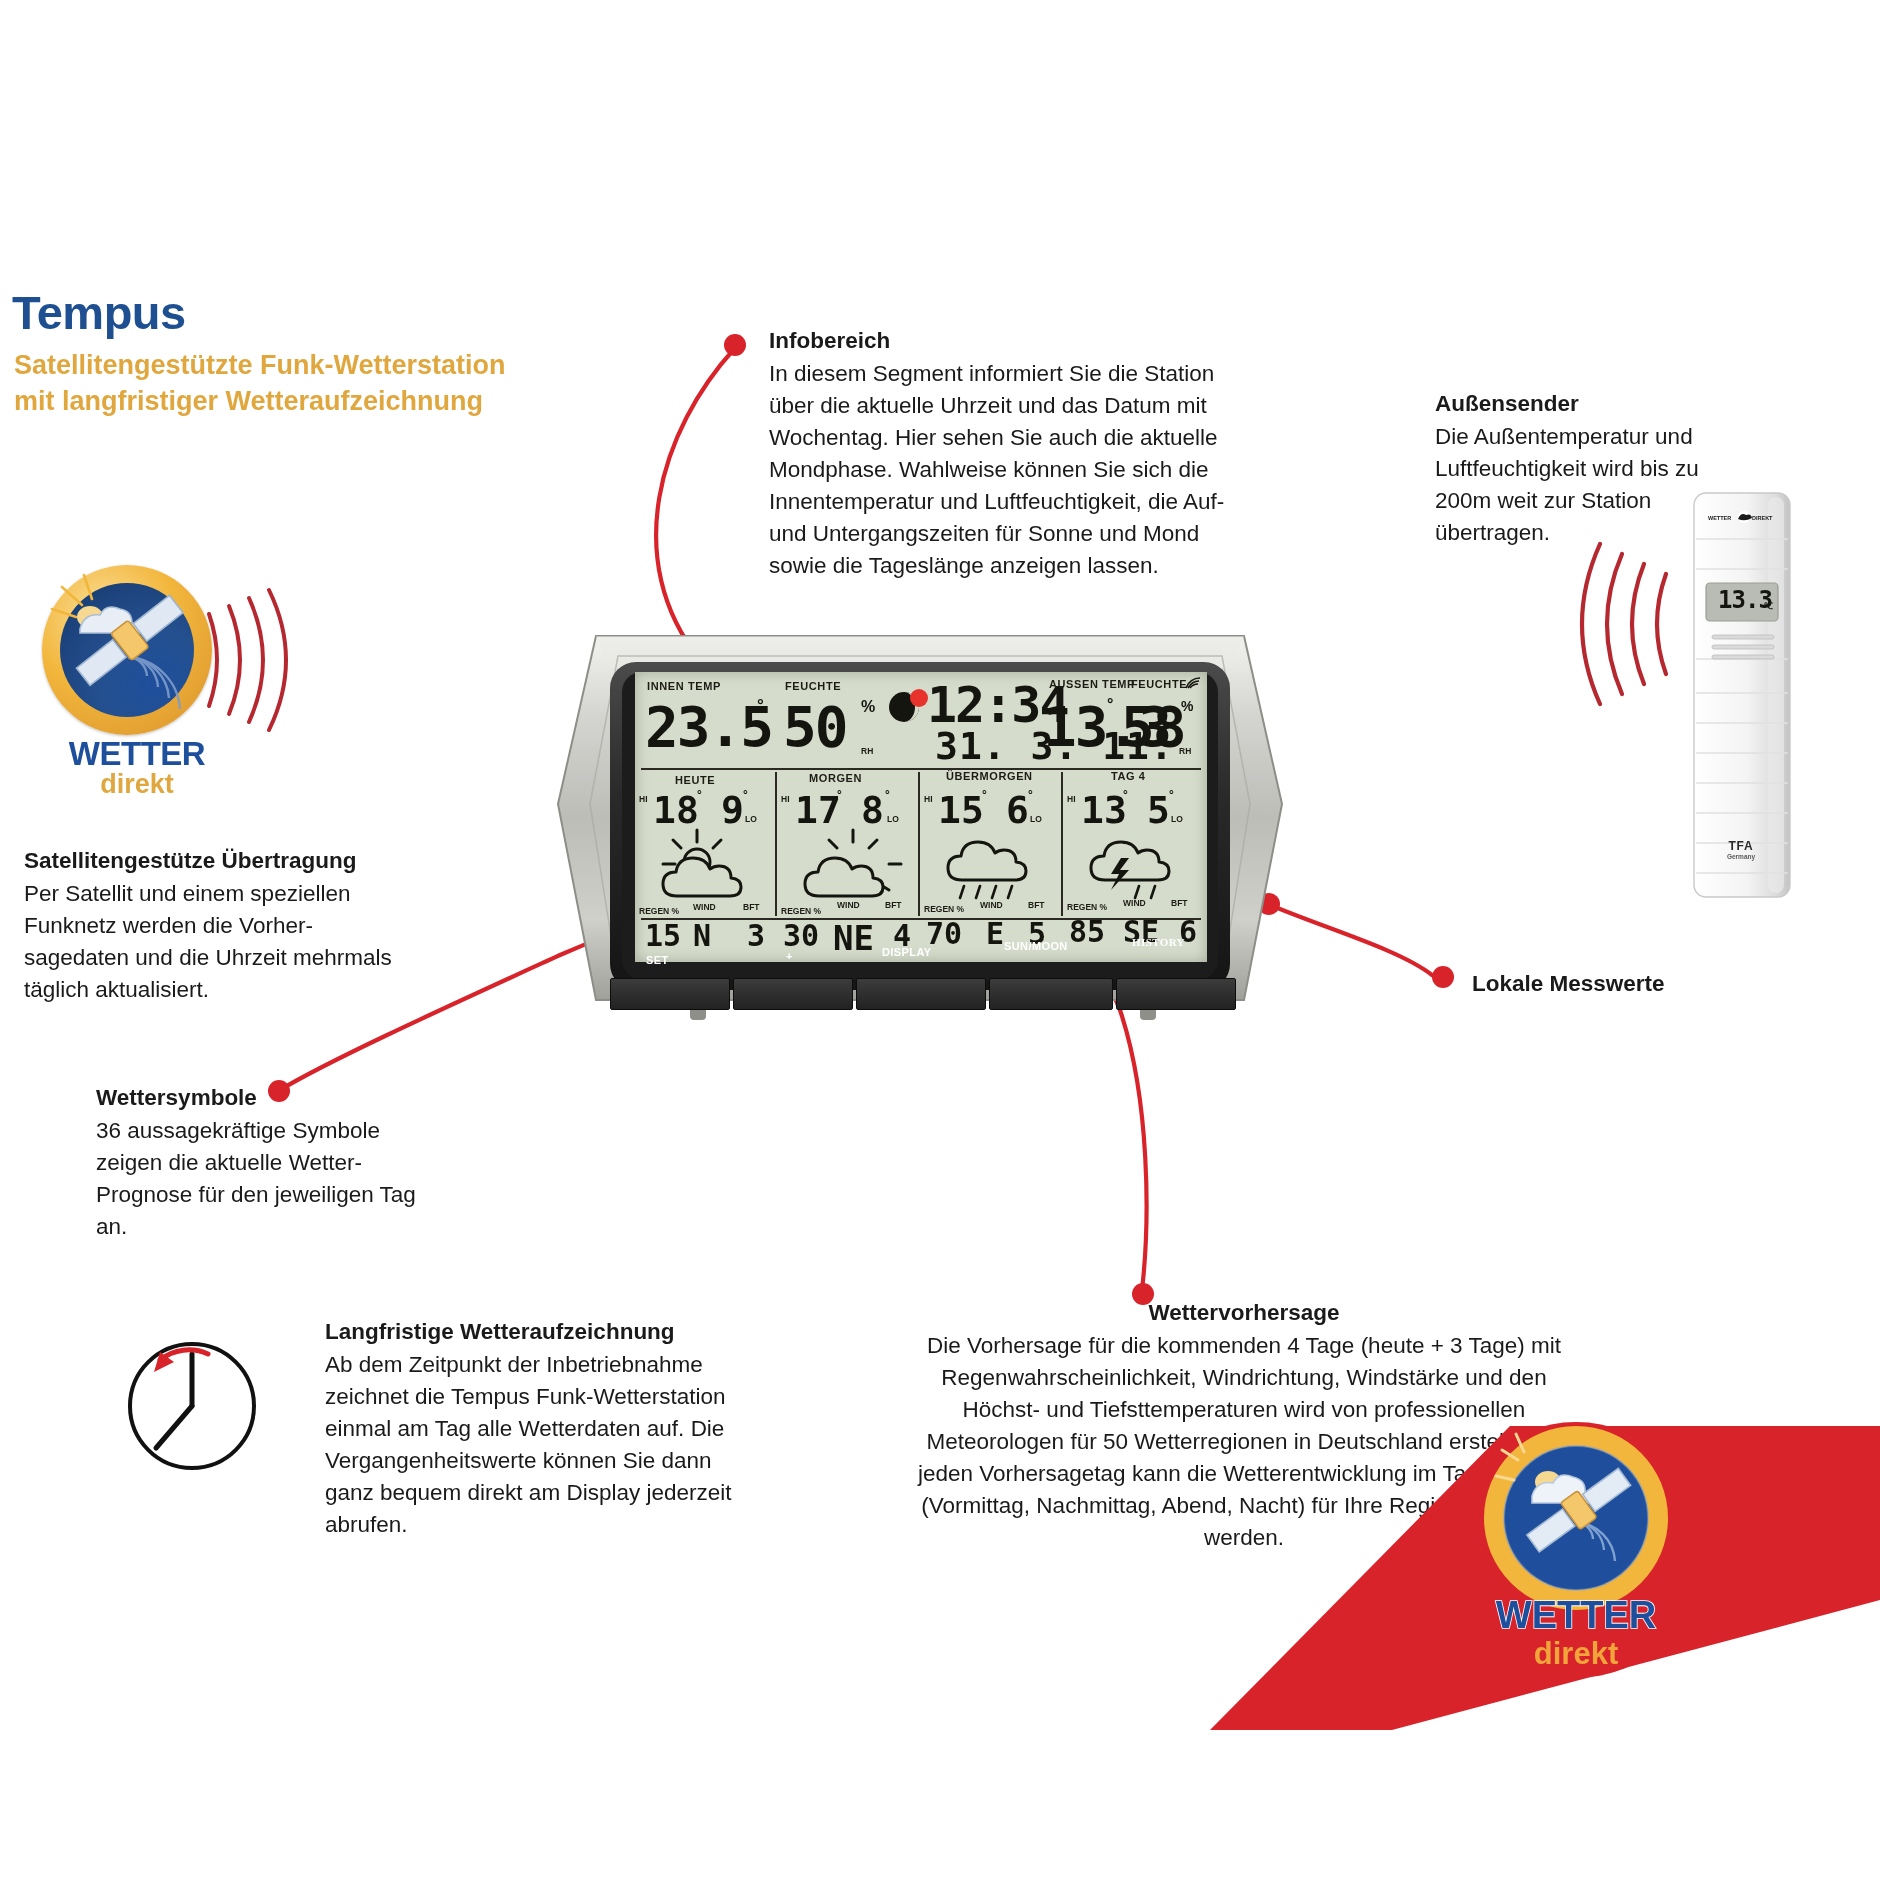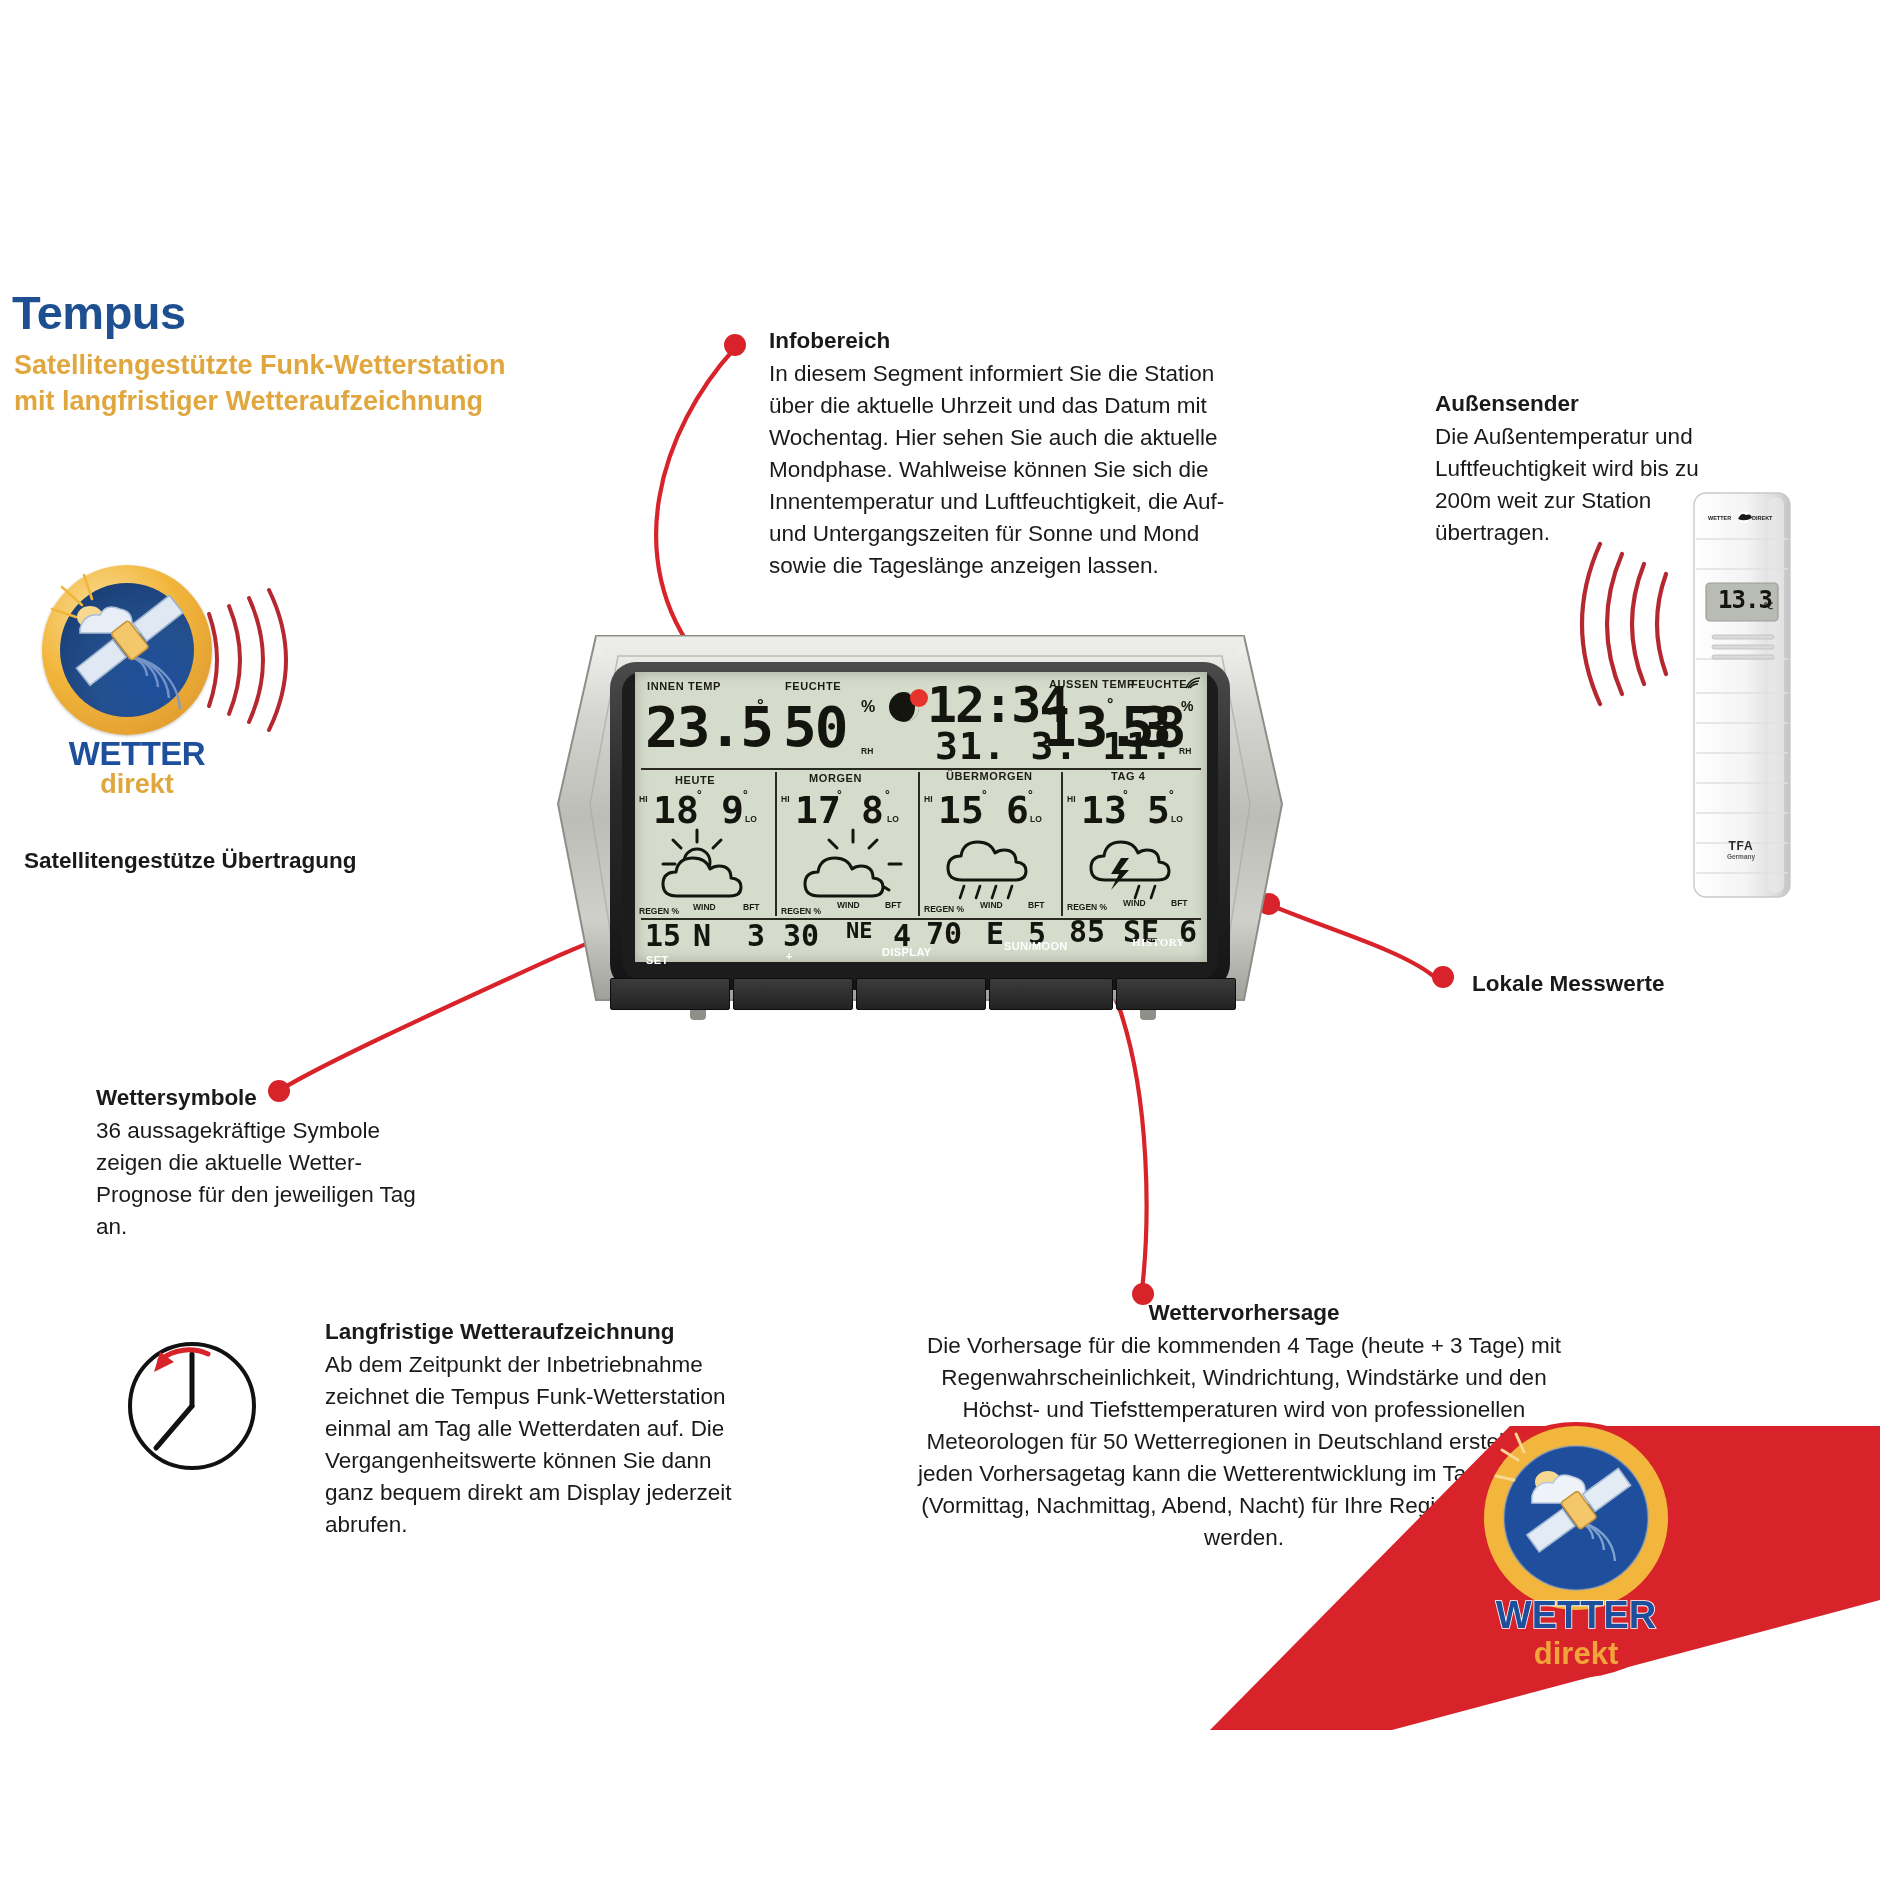--- a/index.html
+++ b/index.html
@@ -163,20 +163,21 @@
     <div class="cb">In diesem Segment informiert Sie die Station über die aktuelle Uhrzeit und das Datum mit Wochentag. Hier sehen Sie auch die aktuelle Mondphase. Wahlweise können Sie sich die Innentemperatur und Luftfeuchtigkeit, die Auf- und Untergangszeiten für Sonne und Mond sowie die Tageslänge anzeigen lassen.</div>
   </div>
 
   <div class="callout" id="cb-aussen">
     <div class="ch">Außensender</div>
     <div class="cb">Die Außentemperatur und Luftfeuchtigkeit wird bis zu 200m weit zur Station übertragen.</div>
   </div>
 
   <div class="callout" id="cb-satellit">
     <div class="ch">Satellitengestütze Übertragung</div>
+    <div class="cb">Per Satellit und einem speziellen Funknetz werden die Vorher-sagedaten und die Uhrzeit mehrmals täglich aktualisiert.</div>
   </div>
 
   <div class="callout" id="cb-lokale">
     <div class="ch">Lokale Messwerte</div>
   </div>
 
   <div class="callout" id="cb-symbole">
     <div class="ch">Wettersymbole</div>
     <div class="cb">36 aussagekräftige Symbole zeigen die aktuelle Wetter-Prognose für den jeweiligen Tag an.</div>
   </div>
@@ -318,21 +319,21 @@
             <line x1="82" y1="12" x2="74" y2="20"></line>
               <line x1="94" y1="36" x2="106" y2="36"></line>
             <line x1="84" y1="56" x2="94" y2="62"></line>
           </g>
           <path d="M24,68 q-14,0 -14,-12 q0,-12 13,-12 q2,-14 17,-14 q13,0 17,11 q4,-3 9,-3 q12,0 12,12 q10,1 10,9 q0,9 -11,9 z" fill="#d6dccc" stroke="#15150f" stroke-width="3" stroke-linejoin="round"></path>
         </svg>
         <div class="lcdtxt tiny" style="left:0px;top:126px;">REGEN %</div>
         <div class="lcdtxt tiny" style="left:56px;top:120px;">WIND</div>
         <div class="lcdtxt tiny" style="left:104px;top:120px;">BFT</div>
         <div class="lcdtxt seg" style="left:2px;top:138px;font-size:30px;">30</div>
-        <div class="lcdtxt seg" style="left:52px;top:138px;font-size:22px;margin-left:13px;">NE</div>
+        <div class="lcdtxt seg" style="left:52px;top:138px;font-size:34px;">NE</div>
         <div class="lcdtxt seg" style="left:112px;top:138px;font-size:30px;">4</div>
       </div>
 
       <div class="fcol" style="left:289px;">
         <div class="lcdtxt lbl" style="left:22px;top:-10px;">ÜBERMORGEN</div>
         <div class="lcdtxt tiny" style="left:0px;top:14px;">HI</div>
         <div class="lcdtxt seg" style="left:14px;top:8px;font-size:38px;">15</div>
         <div class="lcdtxt" style="left:58px;top:8px;font-size:12px;font-weight:bold;">°</div>
         <div class="lcdtxt seg" style="left:82px;top:8px;font-size:38px;">6</div>
         <div class="lcdtxt" style="left:104px;top:8px;font-size:12px;font-weight:bold;">°</div>

